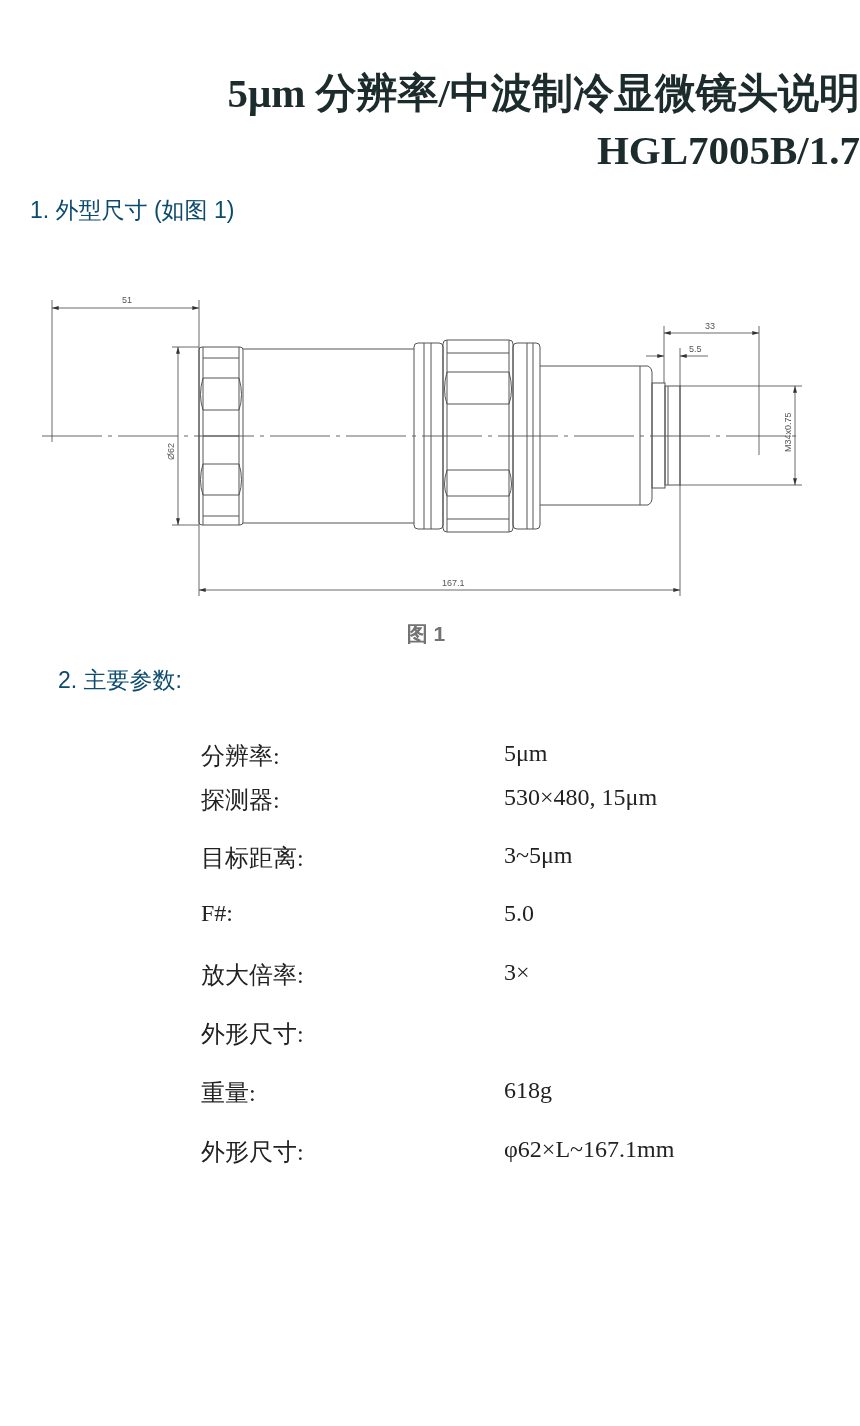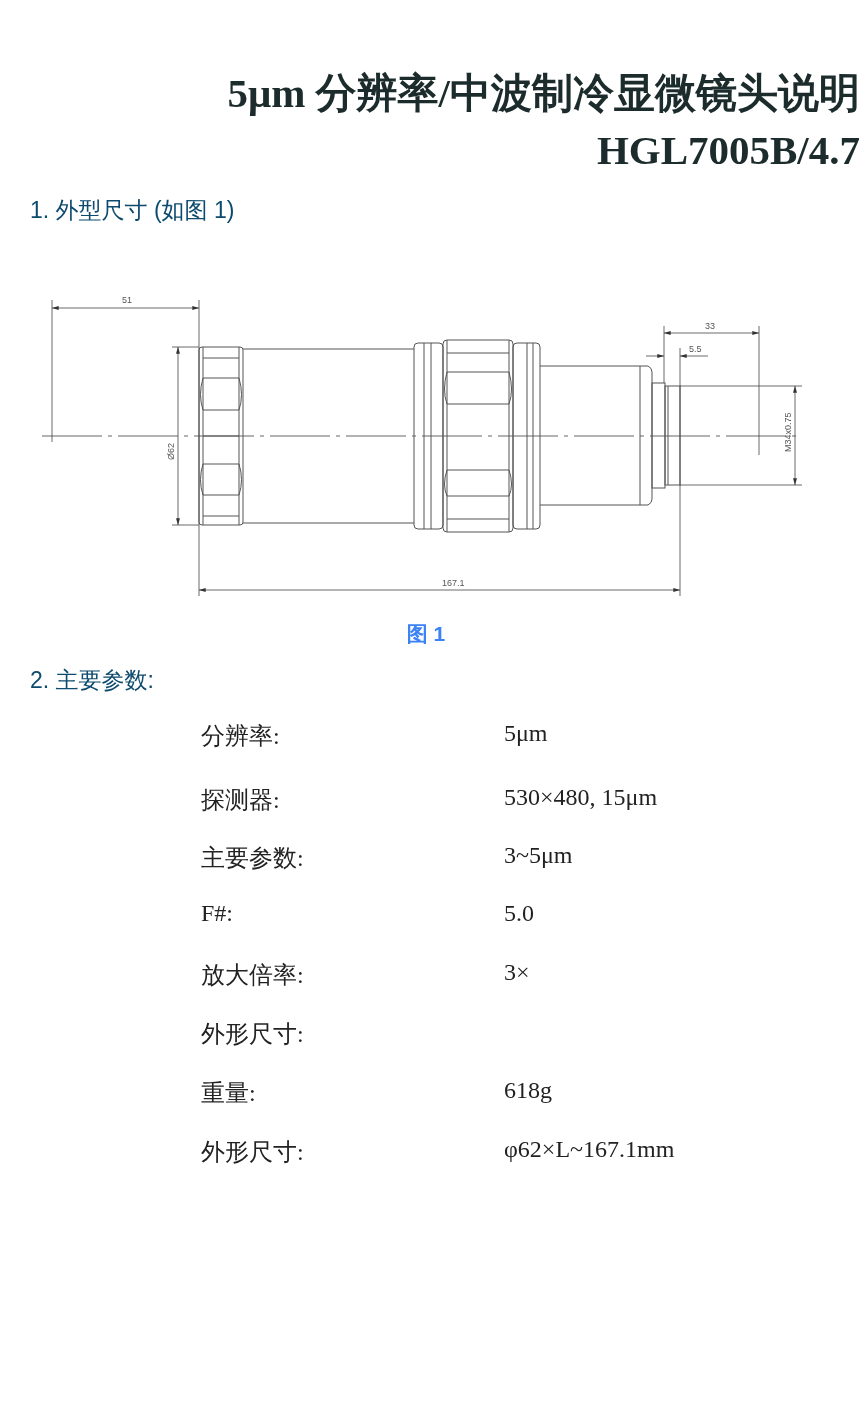--- a/index.html
+++ b/index.html
@@ -2,34 +2,34 @@
 <html><head>
 <meta charset="utf-8">
 <style>
   html, body { margin:0; padding:0; background:#ffffff; }
   body { width:860px; height:1426px; position:relative; overflow:hidden; color:#1e2a2a; }
   .title { position:absolute; left:0; width:860px; text-align:right; font-family:"Liberation Serif","DejaVu Serif",serif; font-weight:bold; color:#1c2b2b; }
   .t1 { top:66px; font-size:41px; letter-spacing:0px; }
   .t2 { top:126px; font-size:41px; }
   .section { position:absolute; left:30px; font-family:"Liberation Sans","DejaVu Sans",sans-serif; font-size:23px; color:#0c4a6e; }
   .s1 { top:195px; }
-  .s2 { top:665px; }
+  .s2 { top:665px;margin-left:28px; }
   .drawing { position:absolute; left:0; top:0; }
-  .caption { position:absolute; top:620px; left:0; width:852px; text-align:center; font-family:"Liberation Sans","DejaVu Sans",sans-serif; font-weight:bold; font-size:21px; color:#3b82f6; }
+  .caption { position:absolute; top:620px; left:0; width:852px; text-align:center; font-family:"Liberation Sans","DejaVu Sans",sans-serif; font-weight:bold; font-size:21px; color:#737373; }
   .params { position:absolute; left:0; top:720px; width:860px; }
   .row { position:absolute; left:0; width:860px; height:40px; font-family:"Liberation Serif","DejaVu Serif",serif; font-size:24px; color:#222; }
   .row .k { position:absolute; left:201px; }
   .row .v { position:absolute; left:504px; }
   .dimtext { font-family:"Liberation Sans","DejaVu Sans",sans-serif; font-size:9px; fill:#555; }
 </style>
 </head>
 <body>
 
 <div class="title t1">5μm 分辨率/中波制冷显微镜头说明</div>
-<div class="title t2">HGL7005B/4.7</div>
+<div class="title t2">HGL7005B/1.7</div>
 
 <div class="section s1">1. 外型尺寸 (如图 1)</div>
 
 <svg class="drawing" width="860" height="620" viewBox="0 0 860 620">
   <defs>
     <marker id="arr" viewBox="0 0 10 6" refX="10" refY="3" markerWidth="12" markerHeight="5" orient="auto-start-reverse">
       <path d="M0,0 L10,3 L0,6 z" fill="#333"></path>
     </marker>
   </defs>
   <g stroke="#555" stroke-width="1" fill="none">
@@ -115,30 +115,30 @@
   <text class="dimtext" x="705" y="329">33</text>
   <text class="dimtext" x="689" y="352">5.5</text>
   <text class="dimtext" x="0" y="0" transform="translate(791,452) rotate(-90)">M34x0.75</text>
 </svg>
 
 <div class="caption">图 1</div>
 
 <div class="section s2">2. 主要参数:</div>
 
 <div class="params">
-  <div class="row" style="top:0">
+  <div class="row" style="top:20px">
     <span class="k">分辨率:</span>
     <span class="v">5μm</span>
   </div>
   <div class="row" style="top:64px">
     <span class="k">探测器:</span>
     <span class="v">530×480, 15μm</span>
   </div>
   <div class="row" style="top:122px">
-    <span class="k">主要参数:</span>
+    <span class="k">目标距离:</span>
     <span class="v">3~5μm</span>
   </div>
   <div class="row" style="top:180px">
     <span class="k">F#:</span>
     <span class="v">5.0</span>
   </div>
   <div class="row" style="top:239px">
     <span class="k">放大倍率:</span>
     <span class="v">3×</span>
   </div>

